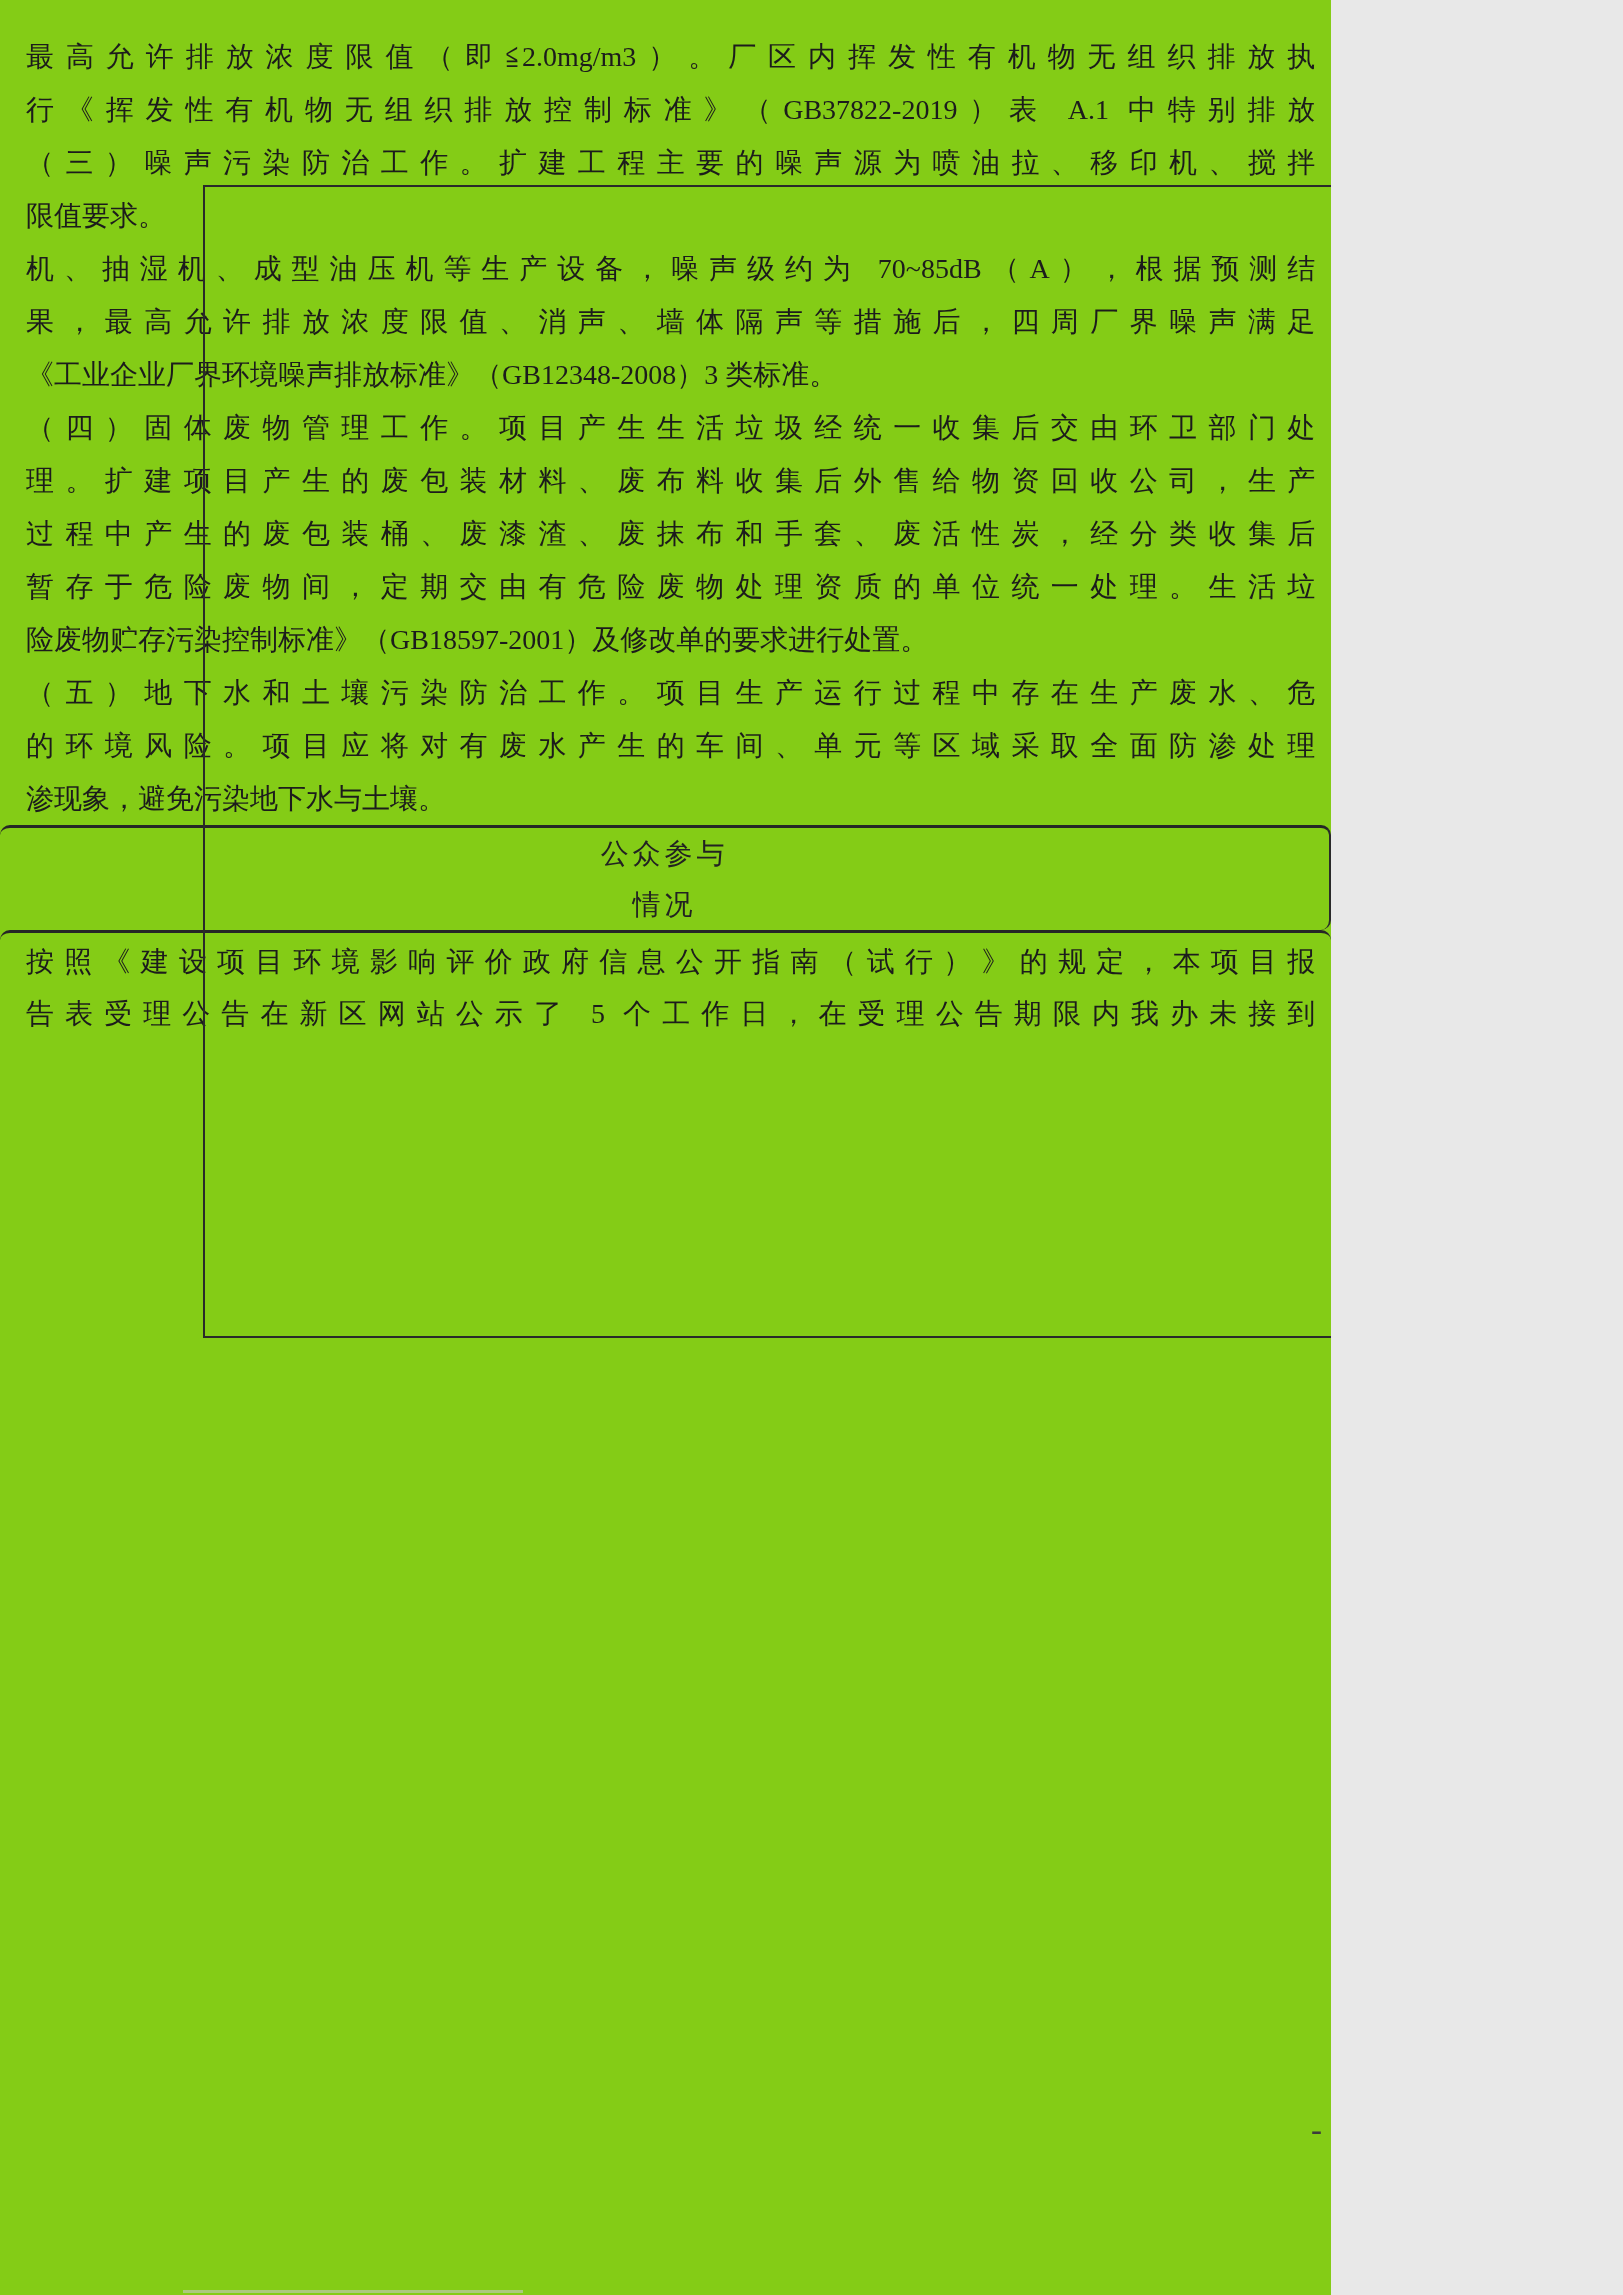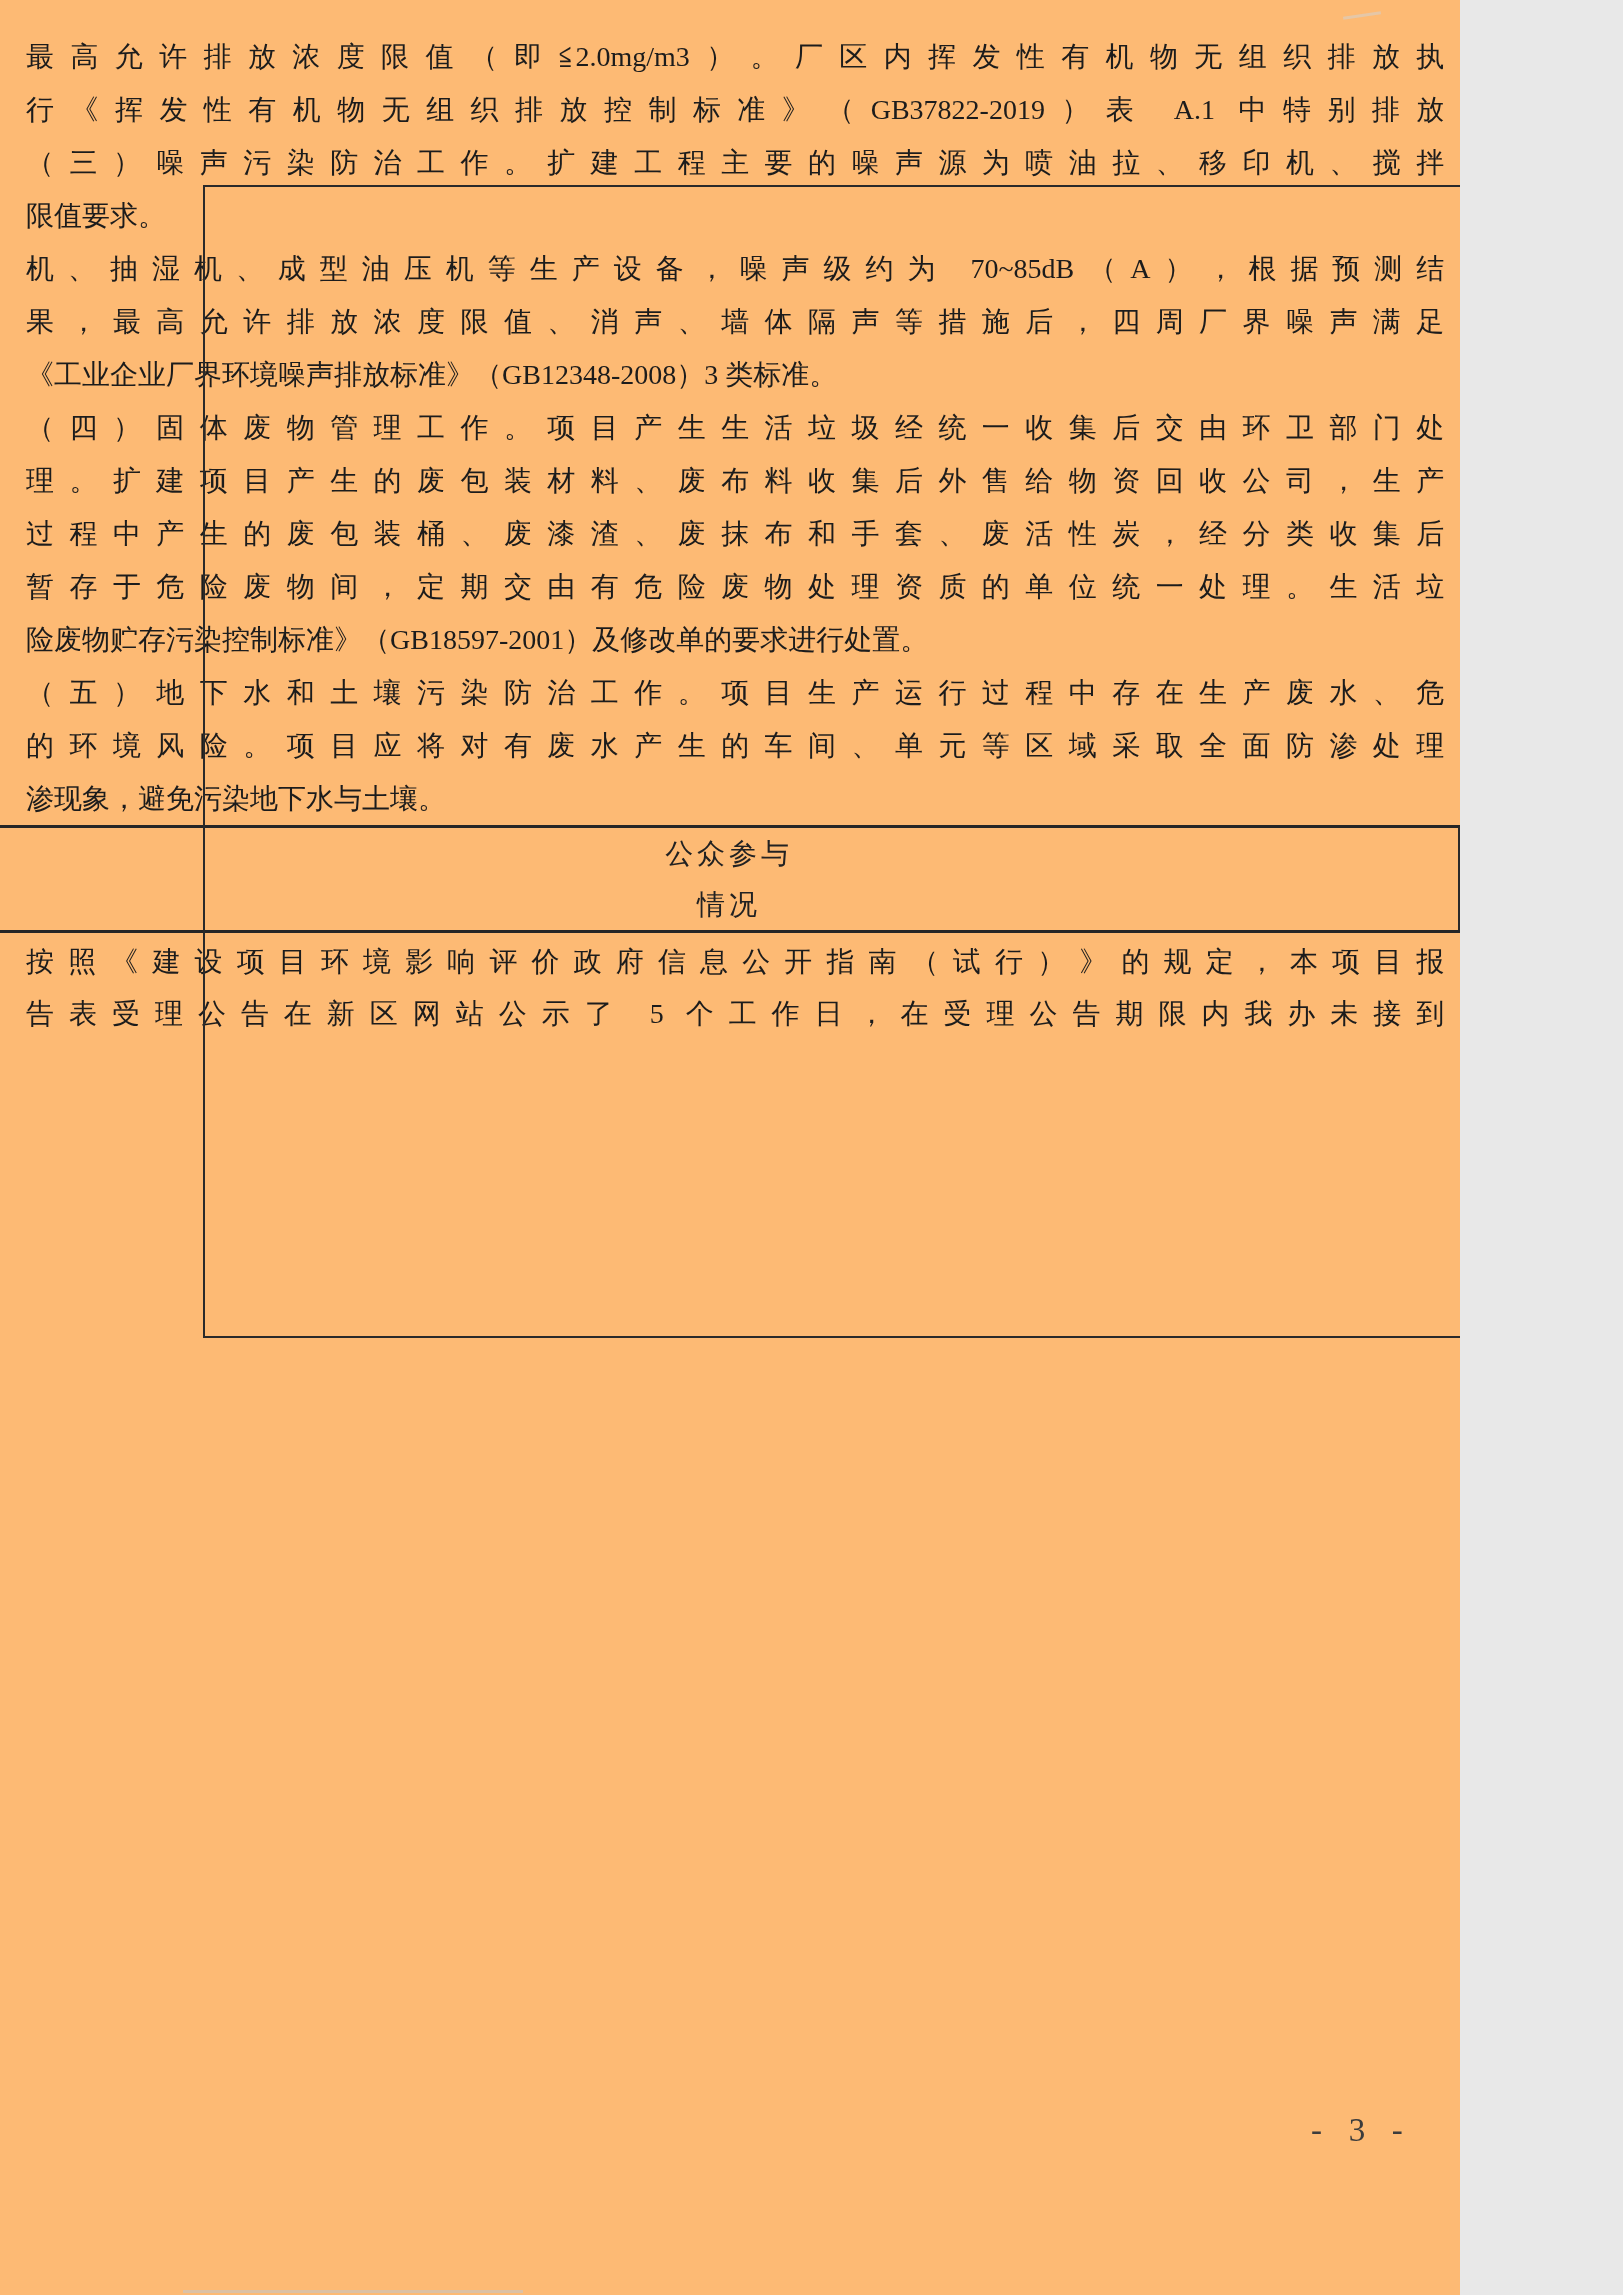--- a/index.html
+++ b/index.html
@@ -2,23 +2,23 @@
 <html style="font-size:10.5px"><head>
 <meta charset="utf-8">
 <style>
   html, body {
     margin: 0;
     padding: 0;
     background: #e8e8e8;
   }
   .page {
     position: relative;
-    width: 1460px;
+    width: 1331px;
     height: 2295px;
-    background: #fdba74;
+    background: #84cc16;
     overflow: hidden;
     font-family: "Liberation Serif", "DejaVu Serif", serif;
     color: #1d1d1d;
   }
 
   
   .env-table {
     position: absolute;
     left: 203px;
     top: 185px;
@@ -41,20 +41,21 @@
     flex-direction: column;
     align-items: center;
     justify-content: center;
     font-size: 28px;
     line-height: 51px;
     letter-spacing: 3.9px;
     color: #222;
   }
   .row2-cell {
     border-top: 3.3px solid #262626;
+    border-radius: 10px;
   }
   .content-cell {
     font-size: 28px;
     line-height: 53px;
     color: #1c1c1c;
   }
   .content-main {
     padding: 30px 15.7px 0 26px;
   }
   .content-public {

